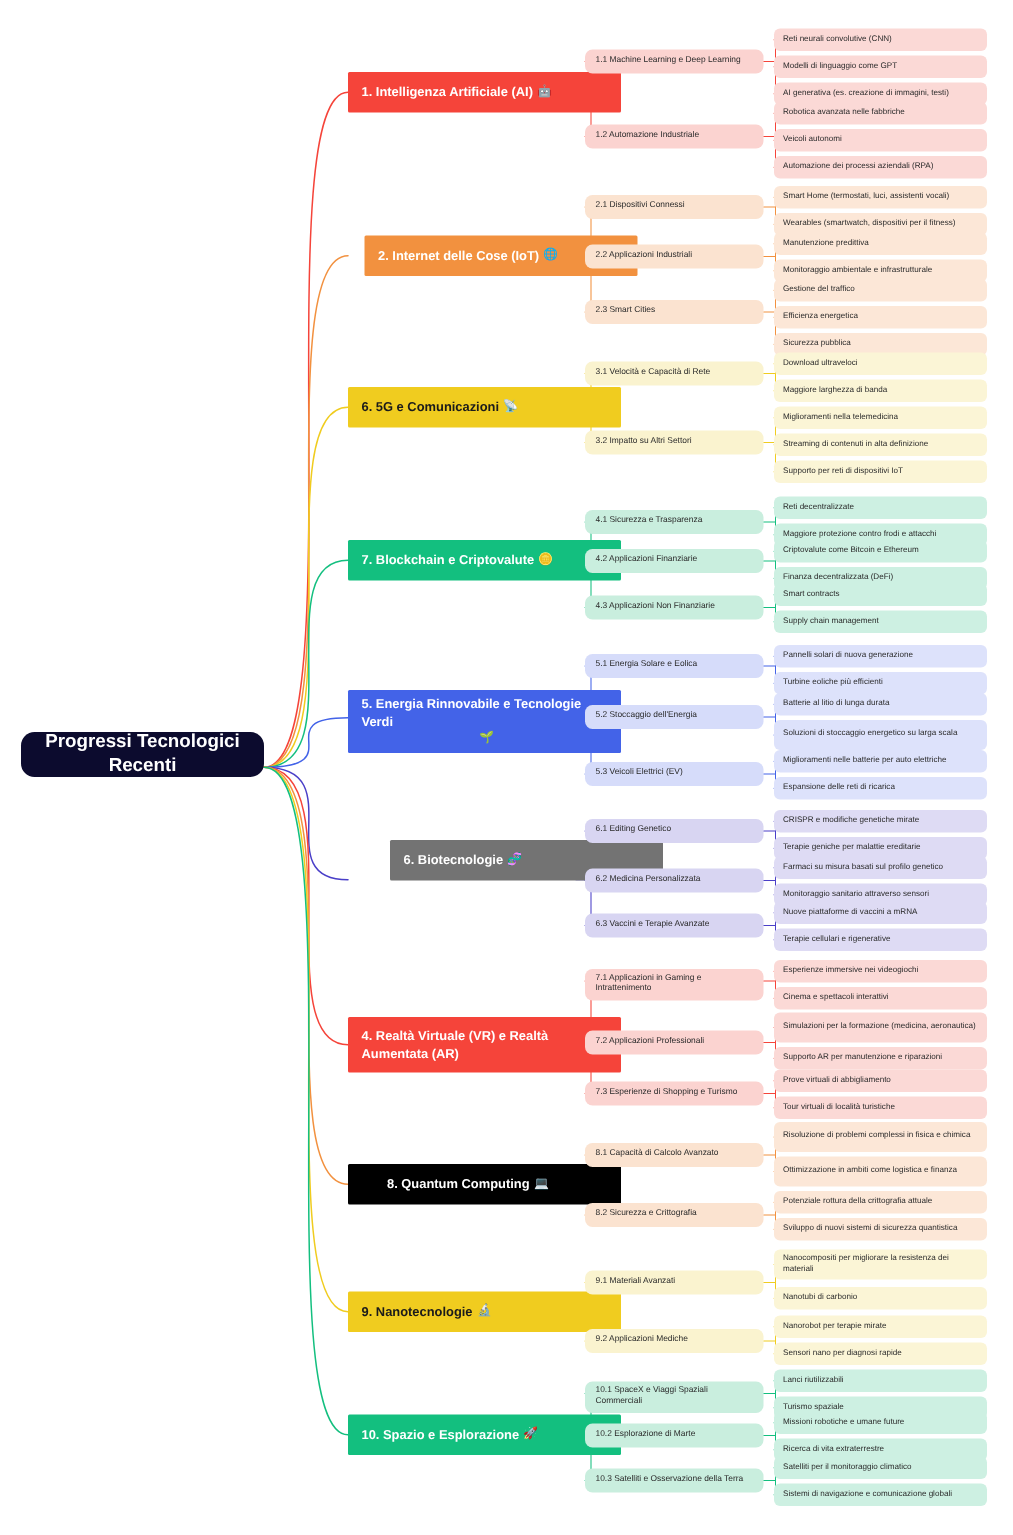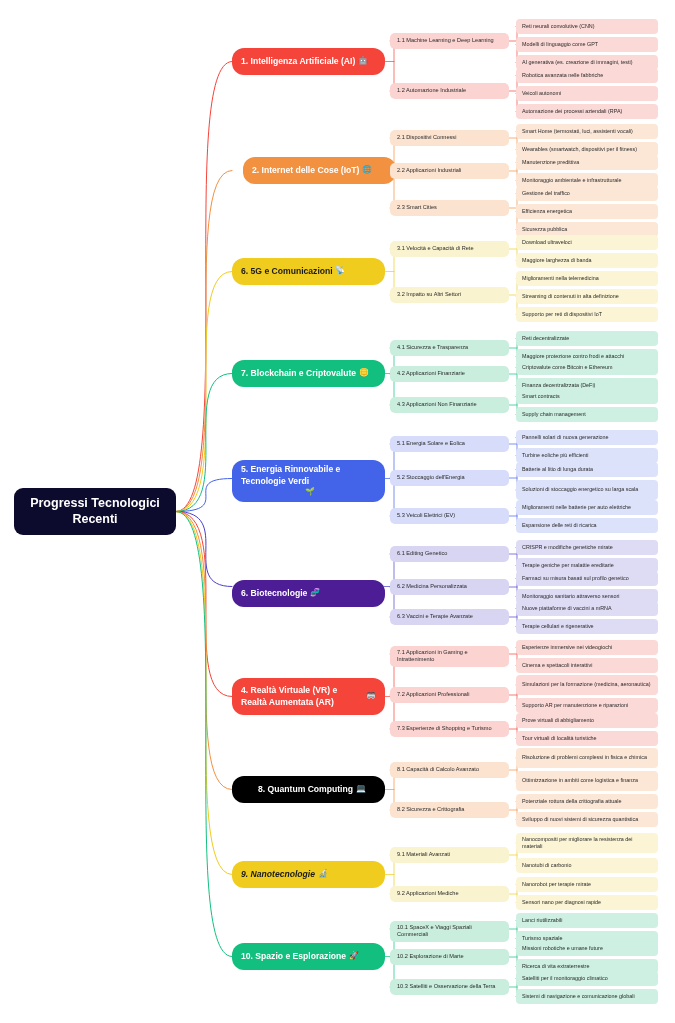--- a/index.html
+++ b/index.html
@@ -30,41 +30,41 @@
     position: absolute;
     box-sizing: border-box;
     display: flex;
     align-items: center;
   }
   
   .root-node {
     left: 14px;
     top: 488px;
     width: 162px;
-    height: 47px;
+    height: 30px;
     background: #0c0b2e;
     border-radius: 9px;
     justify-content: center;
     text-align: center;
     color: #ffffff;
     font-size: 12.5px;
     font-weight: bold;
     line-height: 1.25;
     padding: 2px 6px;
   }
   
   .l1 {
-    border-radius: 12px;
+    border-radius: 1px;
     color: #ffffff;
     font-size: 8.6px;
     font-weight: bold;
     padding: 4px 9px;
     line-height: 1.35;
     left: 232px;
-    width: 153px;
+    width: 182px;
   }
   .l1.dark-text { color: #1b1b1b; }
   
   .l2 {
     border-radius: 5px;
     font-size: 5.6px;
     color: #2a2a2a;
     padding: 3px 7px;
     line-height: 1.3;
     left: 390px;
@@ -402,21 +402,21 @@
       </div>
       <div class="node l2" style="top: 508px; min-height: 16px; background: rgb(214, 220, 250);">
         <span>5.3 Veicoli Elettrici (EV)</span>
       </div>
       <div class="node l3" style="top: 500px; min-height: 15px; background: rgb(221, 226, 251);">
         <span>Miglioramenti nelle batterie per auto elettriche</span>
       </div>
       <div class="node l3" style="top: 518px; min-height: 15px; background: rgb(221, 226, 251);">
         <span>Espansione delle reti di ricarica</span>
       </div>
-      <div class="node l1" style="top: 580px; min-height: 27px; background: #4c1d95;">
+      <div class="node l1" style="top: 560px; min-height: 27px; background: #737373; margin-left: 28px;">
         <span>6. Biotecnologie</span>
         <span class="emoji">🧬</span>
       </div>
       <div class="node l2" style="top: 546px; min-height: 16px; background: rgb(216, 213, 242);">
         <span>6.1 Editing Genetico</span>
       </div>
       <div class="node l3" style="top: 540px; min-height: 15px; background: rgb(222, 219, 244);">
         <span>CRISPR e modifiche genetiche mirate</span>
       </div>
       <div class="node l3" style="top: 558px; min-height: 15px; background: rgb(222, 219, 244);">
@@ -486,21 +486,21 @@
       </div>
       <div class="node l2" style="top: 802px; min-height: 16px; background: rgb(251, 227, 208);">
         <span>8.2 Sicurezza e Crittografia</span>
       </div>
       <div class="node l3" style="top: 794px; min-height: 15px; background: rgb(252, 231, 215);">
         <span>Potenziale rottura della crittografia attuale</span>
       </div>
       <div class="node l3" style="top: 812px; min-height: 15px; background: rgb(252, 231, 215);">
         <span>Sviluppo di nuovi sistemi di sicurezza quantistica</span>
       </div>
-      <div class="node l1 dark-text" style="top: 861px; min-height: 27px; background: rgb(240, 204, 31); font-style: italic;">
+      <div class="node l1 dark-text" style="top: 861px; min-height: 27px; background: rgb(240, 204, 31);">
         <span>9. Nanotecnologie</span>
         <span class="emoji">🔬</span>
       </div>
       <div class="node l2" style="top: 847px; min-height: 16px; background: rgb(250, 243, 207);">
         <span>9.1 Materiali Avanzati</span>
       </div>
       <div class="node l3" style="top: 833px; min-height: 20px; background: rgb(251, 245, 214);">
         <span>Nanocompositi per migliorare la resistenza dei materiali</span>
       </div>
       <div class="node l3" style="top: 858px; min-height: 15px; background: rgb(251, 245, 214);">

